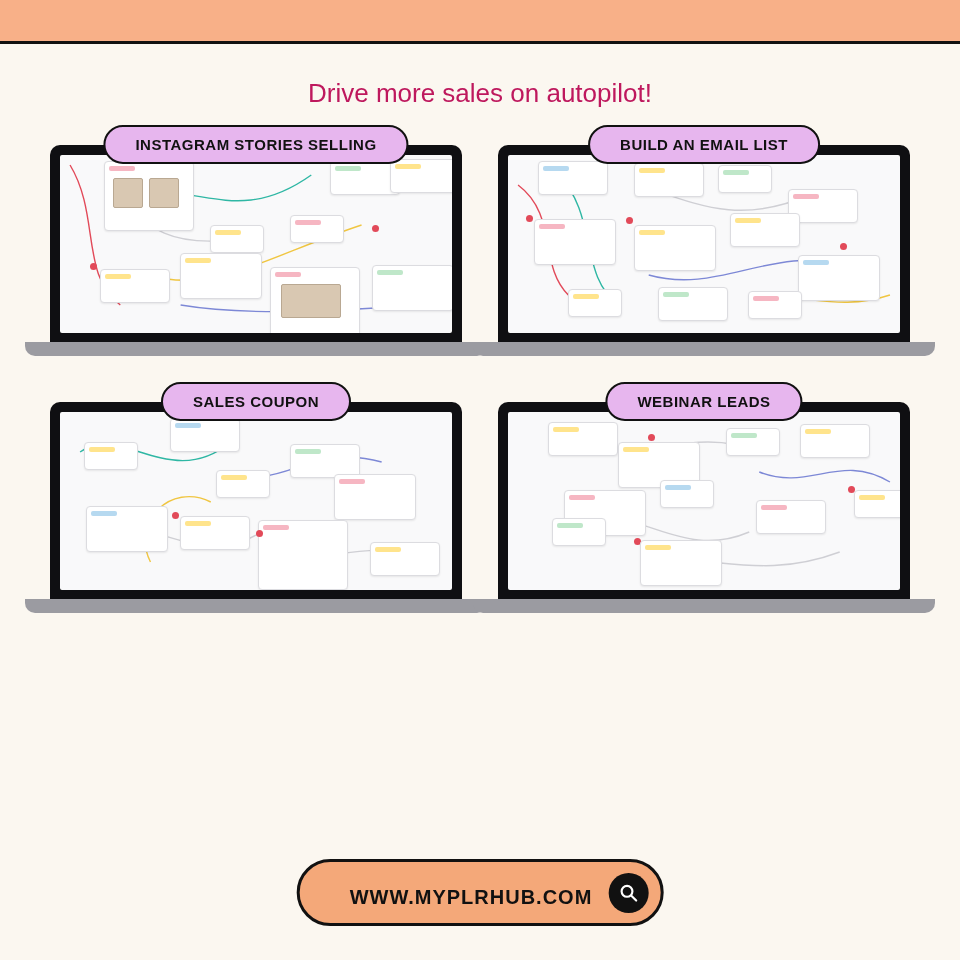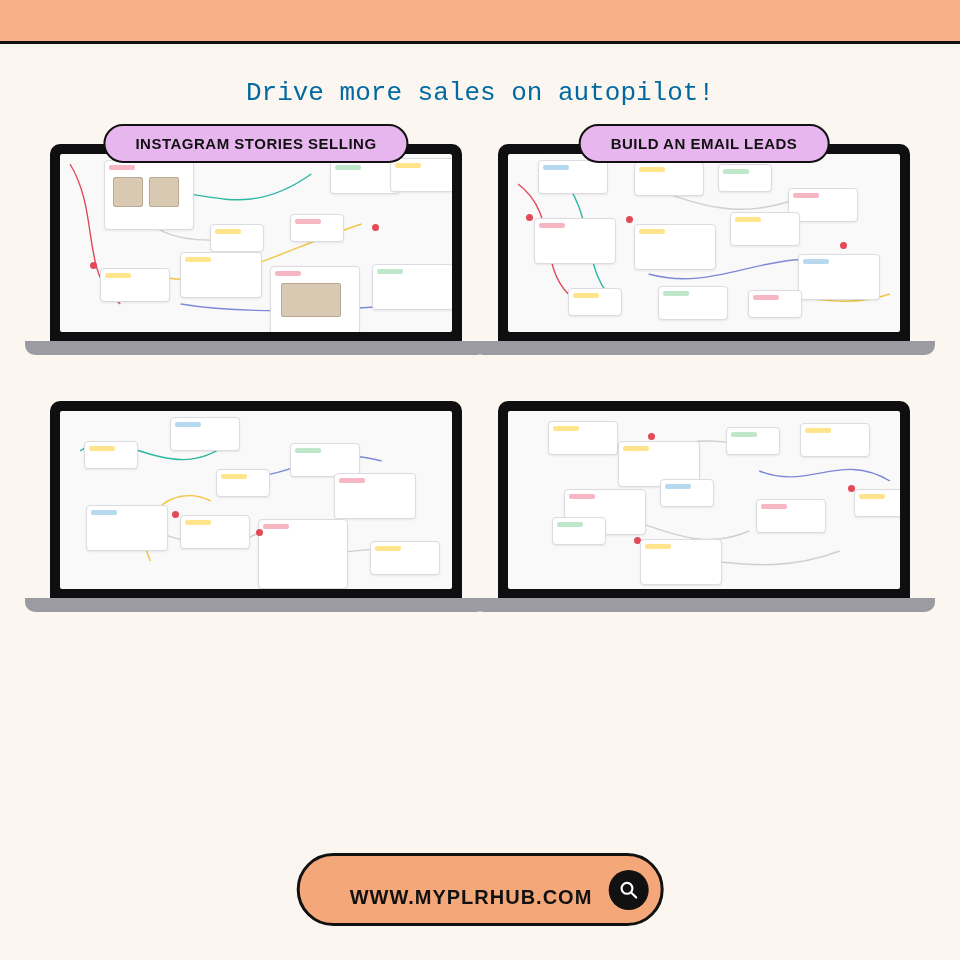--- a/index.html
+++ b/index.html
@@ -22,24 +22,23 @@
     margin-top: 34px;
   }
   .heading h1 {
     font-size: 44px;
     font-weight: 900;
     letter-spacing: 12px;
     color: #121212;
   }
   .heading p {
     font-size: 26px;
-    color: #0369a1;
+    color: #be185d;
     margin-top: 6px;
     font-weight: 400;
-    font-family: Liberation Mono, monospace;
   }
   .grid {
     display: grid;
     grid-template-columns: 1fr 1fr;
     column-gap: 36px;
     row-gap: 46px;
     width: 860px;
     margin: 36px auto 0;
   }
   .tile { position: relative; text-align: center; }
@@ -134,21 +133,21 @@
   }
 
   .url-pill {
     position: absolute;
     bottom: 34px;
     left: 50%;
     transform: translateX(-50%);
     background: #f4a879;
     border: 3px solid #111;
     border-radius: 999px;
-    padding: 30px 68px 14px 50px;
+    padding: 24px 68px 14px 50px;
     display: flex;
     align-items: center;
     gap: 48px;
   }
   .url-pill span {
     font-size: 20px;
     font-weight: 900;
     letter-spacing: 1px;
     color: #111;
   }
@@ -221,21 +220,21 @@
               <div class="bar green"></div>
             </div>
           <div class="dot" style="top:70px;left:312px;"></div>
         </div>
       </div>
       <div class="base"></div>
     </div>
   </div>
 
   <div class="tile">
-    <div class="pill">BUILD AN EMAIL LEADS</div>
+    <div class="pill">BUILD AN EMAIL LIST</div>
     <div class="laptop">
       <div class="screen-frame">
         <div class="screen">
           <svg class="wires" viewBox="0 0 390 178" preserveAspectRatio="none">
             <path d="M50 20 C 90 60, 70 120, 110 150" stroke="#2fb7a4"></path>
             <path d="M60 140 C 30 110, 50 60, 10 30" stroke="#e24a59"></path>
             <path d="M130 30 C 190 50, 230 70, 300 40" stroke="#cfcfd4"></path>
             <path d="M140 120 C 210 140, 260 90, 340 110" stroke="#7d88d6"></path>
             <path d="M240 150 C 280 130, 320 160, 380 140" stroke="#f0c642"></path>
           </svg>
@@ -275,20 +274,21 @@
           <div class="node n-sm" style="top:136px;left:240px;">
               <div class="bar pink"></div>
             </div>
         </div>
       </div>
       <div class="base"></div>
     </div>
   </div>
 
   <div class="tile">
+    <div class="pill">SALES COUPON</div>
     <div class="laptop">
       <div class="screen-frame">
         <div class="screen">
           <svg class="wires" viewBox="0 0 390 178" preserveAspectRatio="none">
             <path d="M20 40 C 60 10, 110 80, 170 30" stroke="#2fb7a4"></path>
             <path d="M40 120 C 90 100, 140 160, 200 120" stroke="#cfcfd4"></path>
             <path d="M170 60 C 220 80, 250 30, 320 50" stroke="#7d88d6"></path>
             <path d="M200 140 C 260 160, 300 120, 370 150" stroke="#cfcfd4"></path>
             <path d="M90 150 C 70 110, 110 70, 150 90" stroke="#f0c642"></path>
           </svg>
@@ -321,20 +321,21 @@
           <div class="node n-md" style="top:130px;left:310px;">
               <div class="bar"></div>
             </div>
         </div>
       </div>
       <div class="base"></div>
     </div>
   </div>
 
   <div class="tile">
+    <div class="pill">WEBINAR LEADS</div>
     <div class="laptop">
       <div class="screen-frame">
         <div class="screen">
           <svg class="wires" viewBox="0 0 390 178" preserveAspectRatio="none">
             <path d="M60 30 C 120 60, 180 10, 250 40" stroke="#cfcfd4"></path>
             <path d="M70 110 C 130 90, 170 150, 240 120" stroke="#cfcfd4"></path>
             <path d="M250 60 C 300 80, 330 40, 380 70" stroke="#7d88d6"></path>
             <path d="M140 150 C 200 140, 250 170, 330 140" stroke="#cfcfd4"></path>
           </svg>
           <div class="node n-md" style="top:10px;left:40px;">

